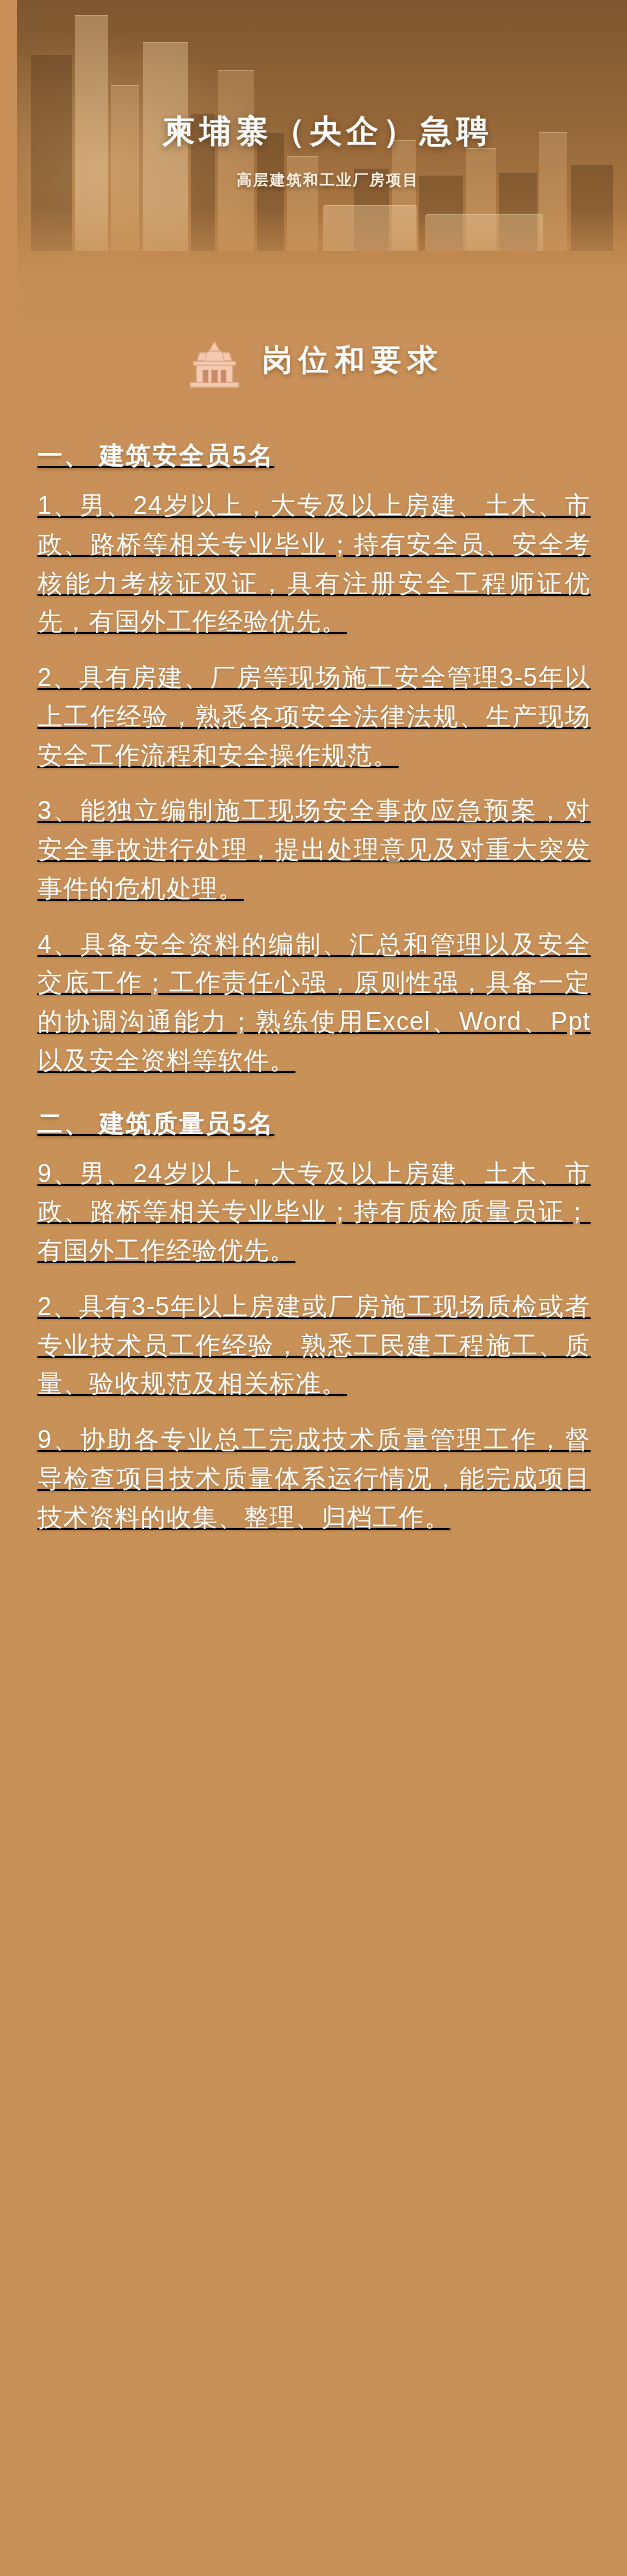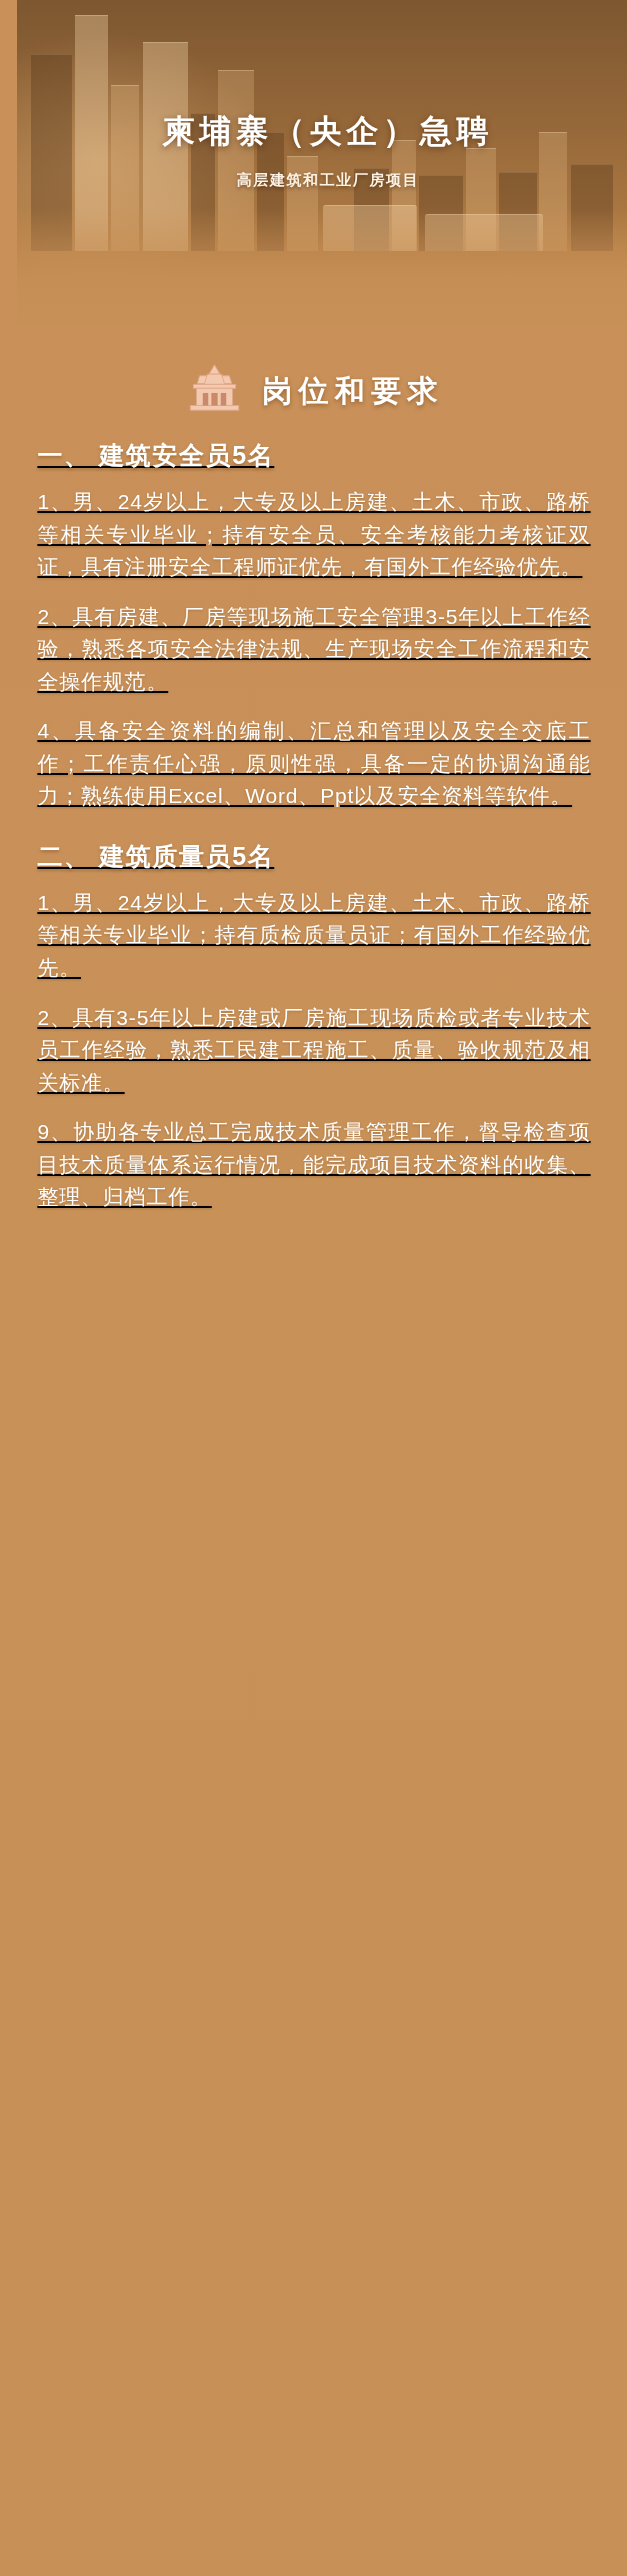--- a/index.html
+++ b/index.html
@@ -76,21 +76,21 @@
     letter-spacing: 1.6px;
     font-weight: bold;
     text-shadow: 0 1.6px 3.9px rgba(60,30,5,0.5);
   }
   
   .banner {
     position: relative;
     margin: 14px 0 7.8px 0;
     height: 72px;
     display: flex;
-    align-items: flex-end;
+    align-items: flex-start;
     justify-content: center;
     gap: 17px;
   }
   .banner-temple {
     width: 61px;
     height: 49px;
     position: relative;
     flex: 0 0 auto;
   }
   .banner-title {
@@ -108,21 +108,21 @@
   .sec-head {
     color: #ffffff;
     font-size: 25px;
     font-weight: bold;
     letter-spacing: 1.6px;
     margin: 27px 0 14px 0;
     text-shadow: 0 1.6px 3.1px rgba(90,50,10,0.35);
   }
   p.para {
     color: #ffffff;
-    font-size: 21px;
+    font-size: 25px;
     line-height: 1.55;
     margin: 0 0 17px 0;
     letter-spacing: 0.8px;
     text-shadow: 0 0.8px 2.4px rgba(100,58,16,0.30);
     text-align: justify;
   }
   .fade-bottom {
     position: absolute;
     left: 0; right: 0; bottom: 0;
     height: 47px;
@@ -186,24 +186,25 @@
       </svg>
     </div>
     <div class="banner-title">岗位和要求</div>
   </div>
 
   <div class="content">
 
     <h2 class="sec-head">一、 建筑安全员5名</h2>
     <p class="para">1、男、24岁以上，大专及以上房建、土木、市政、路桥等相关专业毕业；持有安全员、安全考核能力考核证双证，具有注册安全工程师证优先，有国外工作经验优先。</p>
     <p class="para">2、具有房建、厂房等现场施工安全管理3-5年以上工作经验，熟悉各项安全法律法规、生产现场安全工作流程和安全操作规范。</p>
+    <p class="para">3、能独立编制施工现场安全事故应急预案，对安全事故进行处理，提出处理意见及对重大突发事件的危机处理。</p>
     <p class="para">4、具备安全资料的编制、汇总和管理以及安全交底工作；工作责任心强，原则性强，具备一定的协调沟通能力；熟练使用Excel、Word、Ppt以及安全资料等软件。</p>
 
     <h2 class="sec-head">二、 建筑质量员5名</h2>
-    <p class="para">1、男、24岁以上，大专及以上房建、土木、市政、路桥等相关专业毕业；持有质检质量员证；有国外工作经验优先。</p>
+    <p class="para">9、男、24岁以上，大专及以上房建、土木、市政、路桥等相关专业毕业；持有质检质量员证；有国外工作经验优先。</p>
     <p class="para">2、具有3-5年以上房建或厂房施工现场质检或者专业技术员工作经验，熟悉工民建工程施工、质量、验收规范及相关标准。</p>
     <p class="para">9、协助各专业总工完成技术质量管理工作，督导检查项目技术质量体系运行情况，能完成项目技术资料的收集、整理、归档工作。</p>
 
   </div>
 
   <div class="fade-bottom"></div>
 </div>
 
 
 </body></html>

